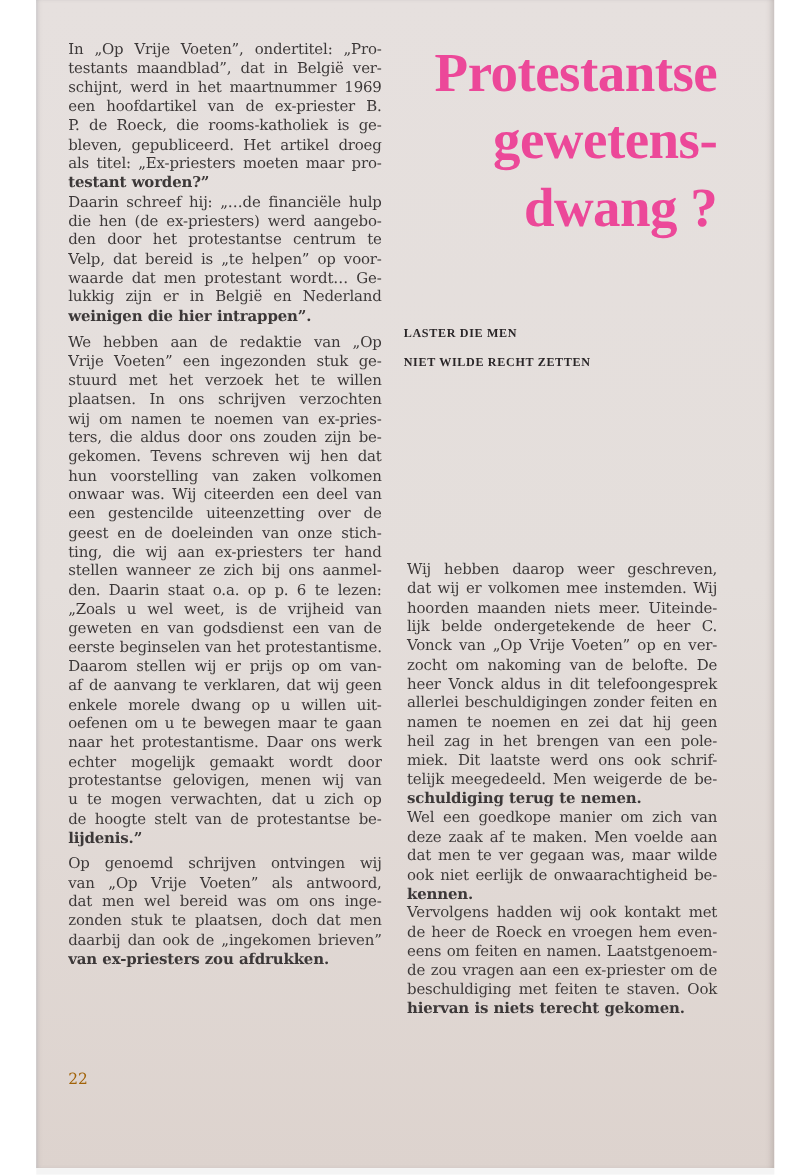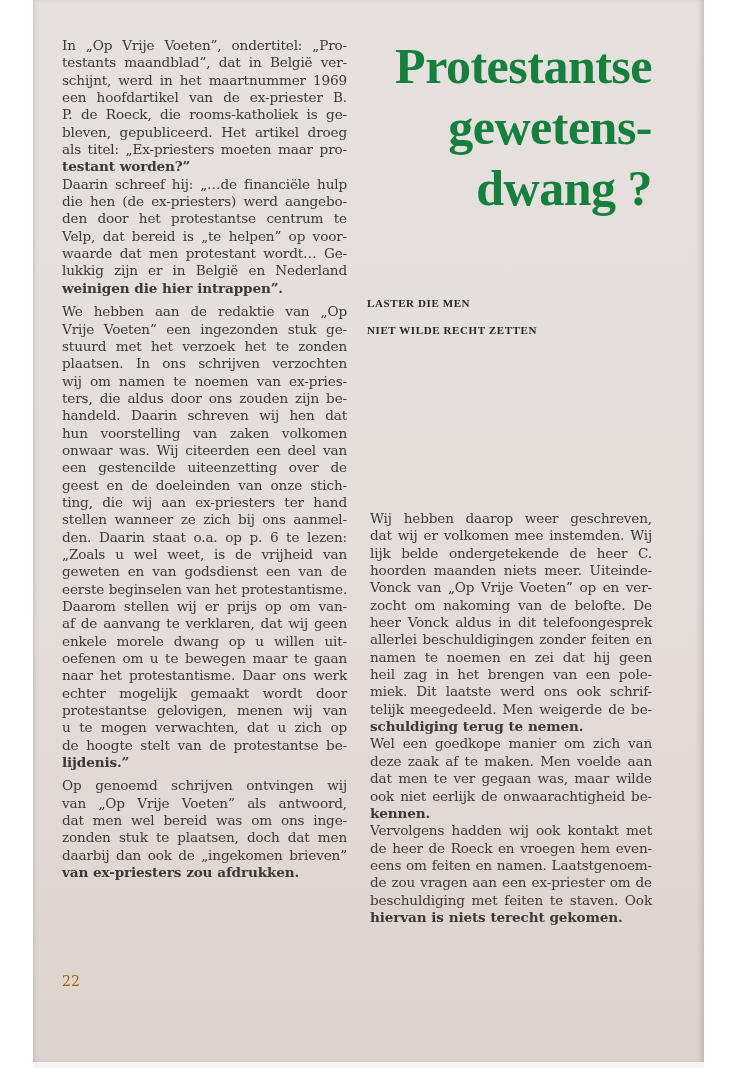--- a/index.html
+++ b/index.html
@@ -68,21 +68,21 @@
   .line.last {
     text-align-last: left;
     font-weight: bold;
   }
   .headline {
     position: absolute;
     right: 86px;
     top: 36px;
     font-family: "Liberation Serif", "DejaVu Serif", serif;
     font-weight: bold;
-    color: #15803d;
+    color: #ec4899;
     font-size: 50px;
     line-height: 61px;
     text-align: right;
     letter-spacing: -0.5px;
   }
   .headline span {
     display: block;
   }
   .kicker {
     position: absolute;
@@ -129,25 +129,25 @@
     <span class="line">die hen (de ex-priesters) werd aangebo-</span>
     <span class="line">den door het protestantse centrum te</span>
     <span class="line">Velp, dat bereid is „te helpen” op voor-</span>
     <span class="line">waarde dat men protestant wordt… Ge-</span>
     <span class="line">lukkig zijn er in België en Nederland</span>
     <span class="line last">weinigen die hier intrappen”.</span>
   </p>
   <p class="gap">
     <span class="line">We hebben aan de redaktie van „Op</span>
     <span class="line">Vrije Voeten” een ingezonden stuk ge-</span>
-    <span class="line">stuurd met het verzoek het te zonden</span>
+    <span class="line">stuurd met het verzoek het te willen</span>
     <span class="line">plaatsen. In ons schrijven verzochten</span>
     <span class="line">wij om namen te noemen van ex-pries-</span>
     <span class="line">ters, die aldus door ons zouden zijn be-</span>
-    <span class="line">handeld. Daarin schreven wij hen dat</span>
+    <span class="line">gekomen. Tevens schreven wij hen dat</span>
     <span class="line">hun voorstelling van zaken volkomen</span>
     <span class="line">onwaar was. Wij citeerden een deel van</span>
     <span class="line">een gestencilde uiteenzetting over de</span>
     <span class="line">geest en de doeleinden van onze stich-</span>
     <span class="line">ting, die wij aan ex-priesters ter hand</span>
     <span class="line">stellen wanneer ze zich bij ons aanmel-</span>
     <span class="line">den. Daarin staat o.a. op p. 6 te lezen:</span>
     <span class="line">„Zoals u wel weet, is de vrijheid van</span>
     <span class="line">geweten en van godsdienst een van de</span>
     <span class="line">eerste beginselen van het protestantisme.</span>
@@ -182,22 +182,22 @@
 
 <div class="kicker">
   <span>LASTER DIE MEN</span>
   <span>NIET WILDE RECHT ZETTEN</span>
 </div>
 
 <div class="col col-right">
   <p>
     <span class="line">Wij hebben daarop weer geschreven,</span>
     <span class="line">dat wij er volkomen mee instemden. Wij</span>
+    <span class="line">hoorden maanden niets meer. Uiteinde-</span>
     <span class="line">lijk belde ondergetekende de heer C.</span>
-    <span class="line">hoorden maanden niets meer. Uiteinde-</span>
     <span class="line">Vonck van „Op Vrije Voeten” op en ver-</span>
     <span class="line">zocht om nakoming van de belofte. De</span>
     <span class="line">heer Vonck aldus in dit telefoongesprek</span>
     <span class="line">allerlei beschuldigingen zonder feiten en</span>
     <span class="line">namen te noemen en zei dat hij geen</span>
     <span class="line">heil zag in het brengen van een pole-</span>
     <span class="line">miek. Dit laatste werd ons ook schrif-</span>
     <span class="line">telijk meegedeeld. Men weigerde de be-</span>
     <span class="line last">schuldiging terug te nemen.</span>
   </p>

